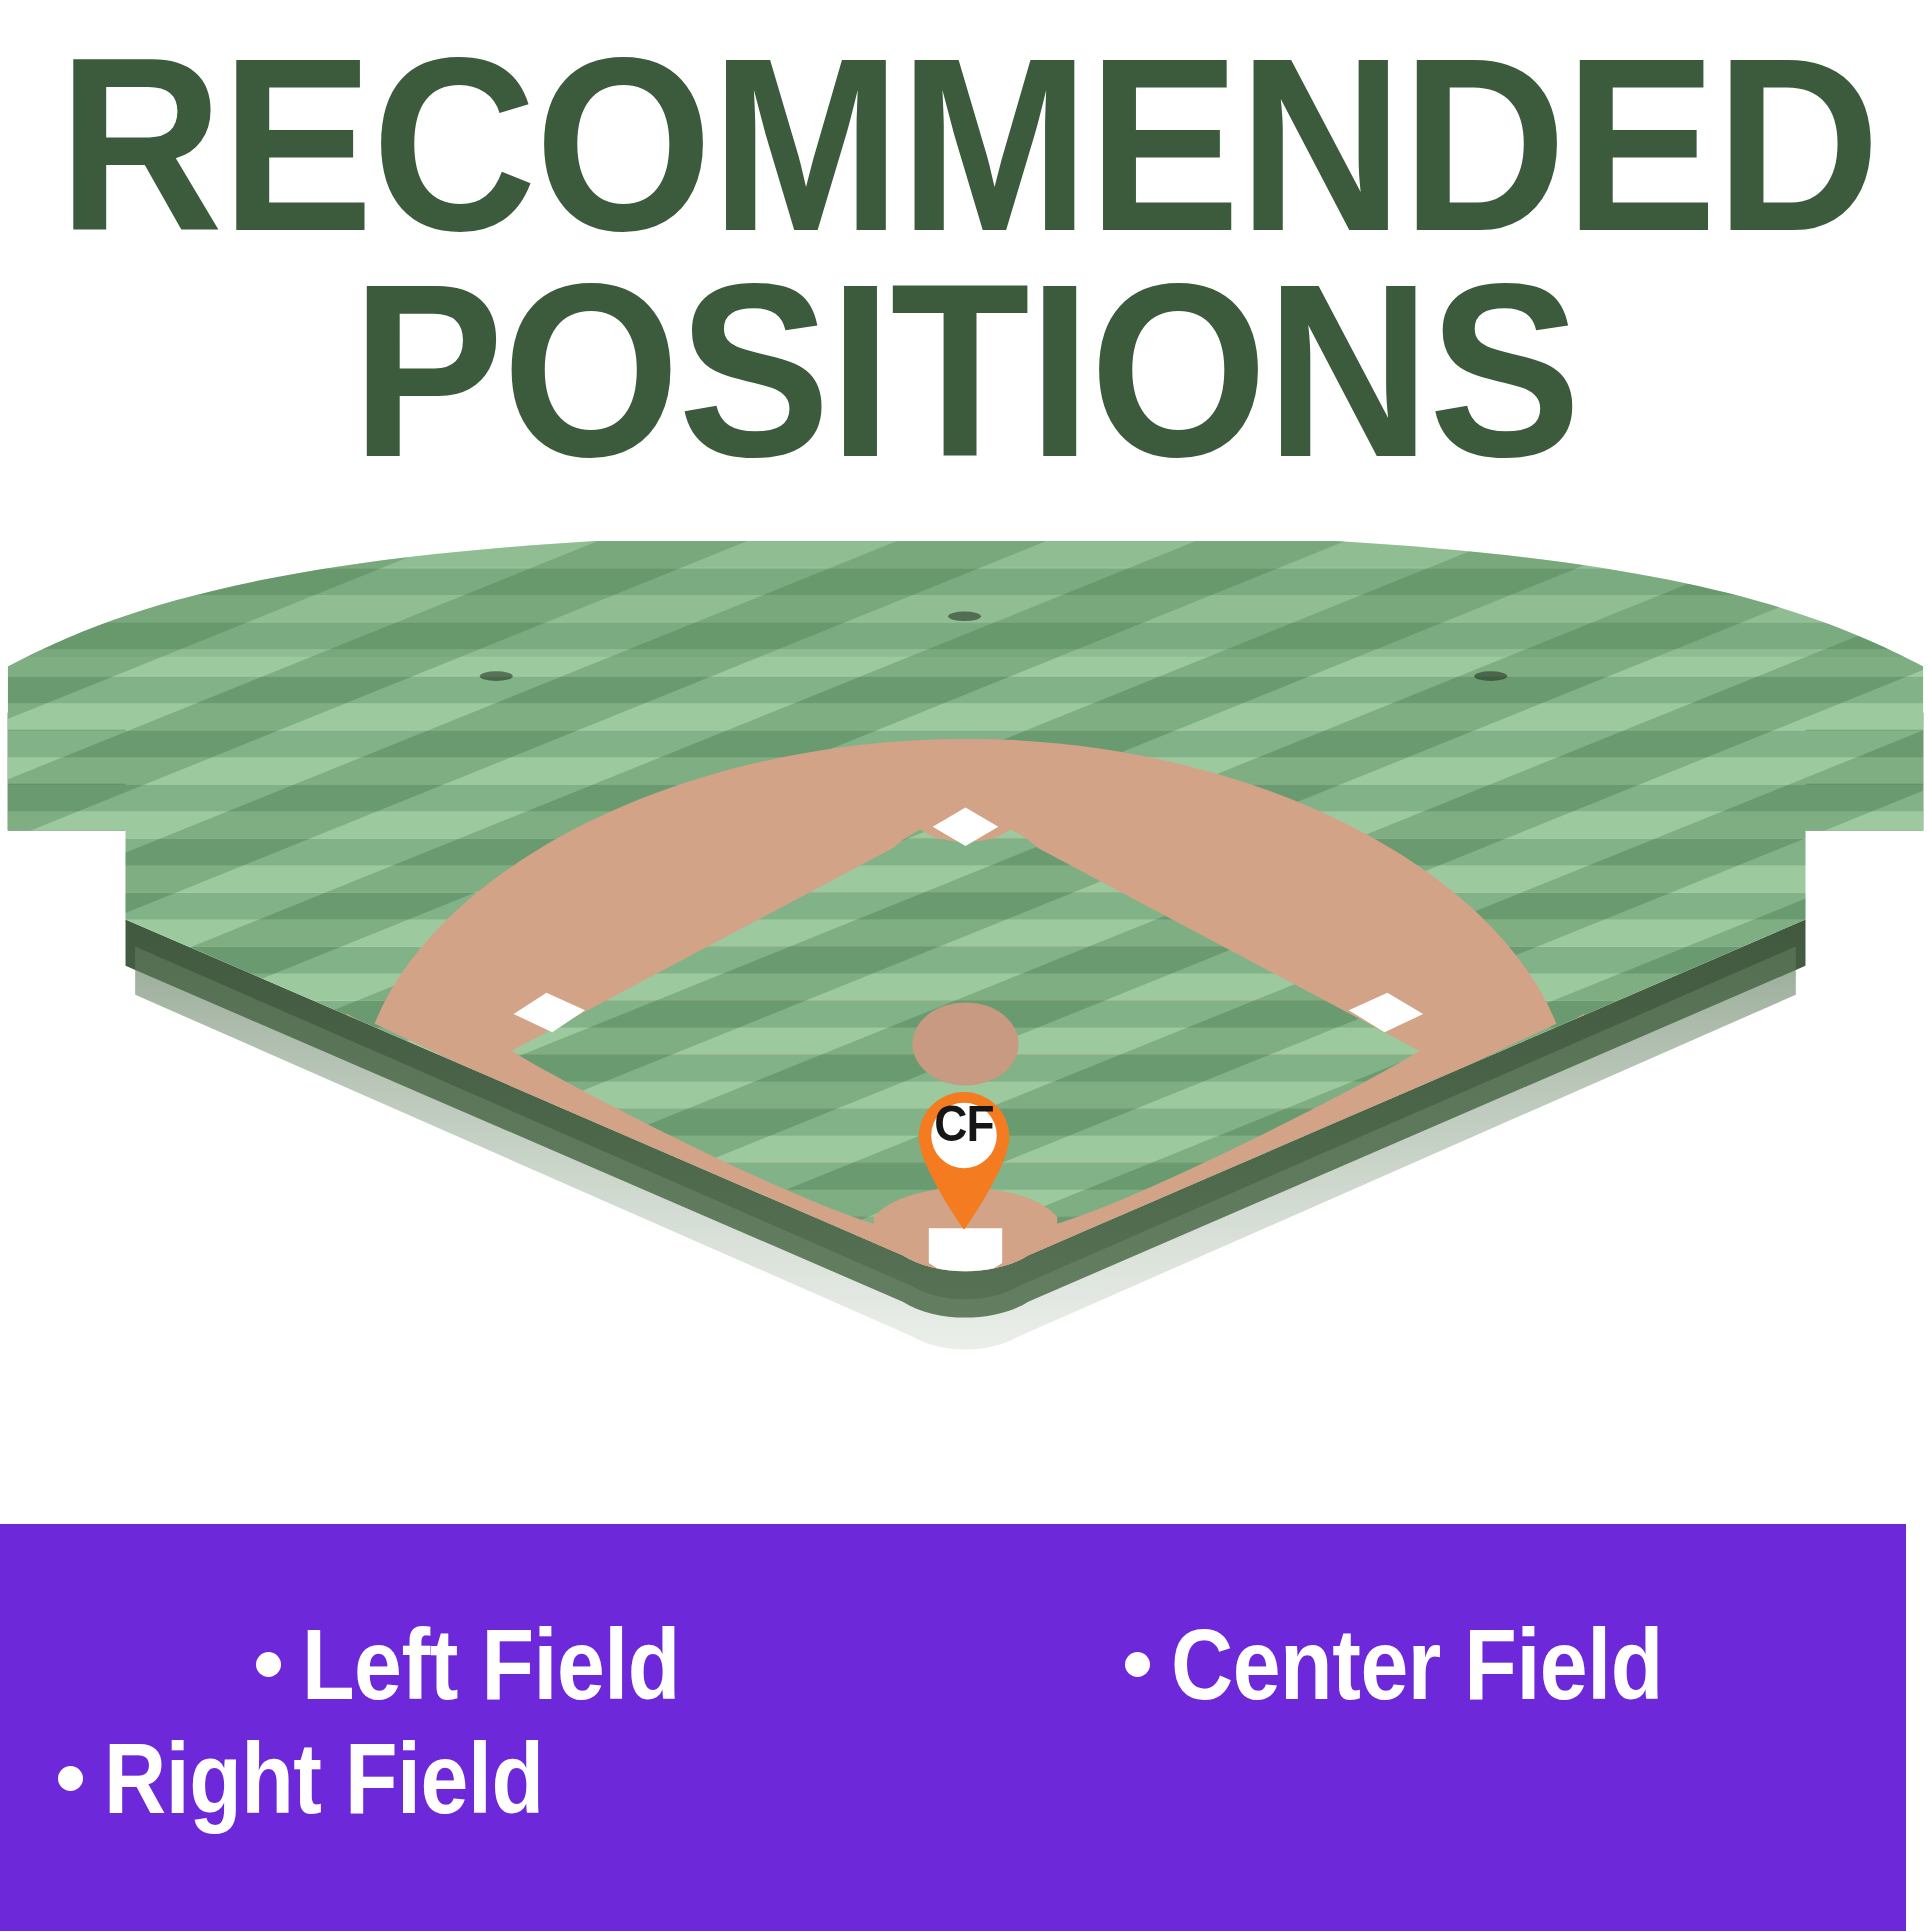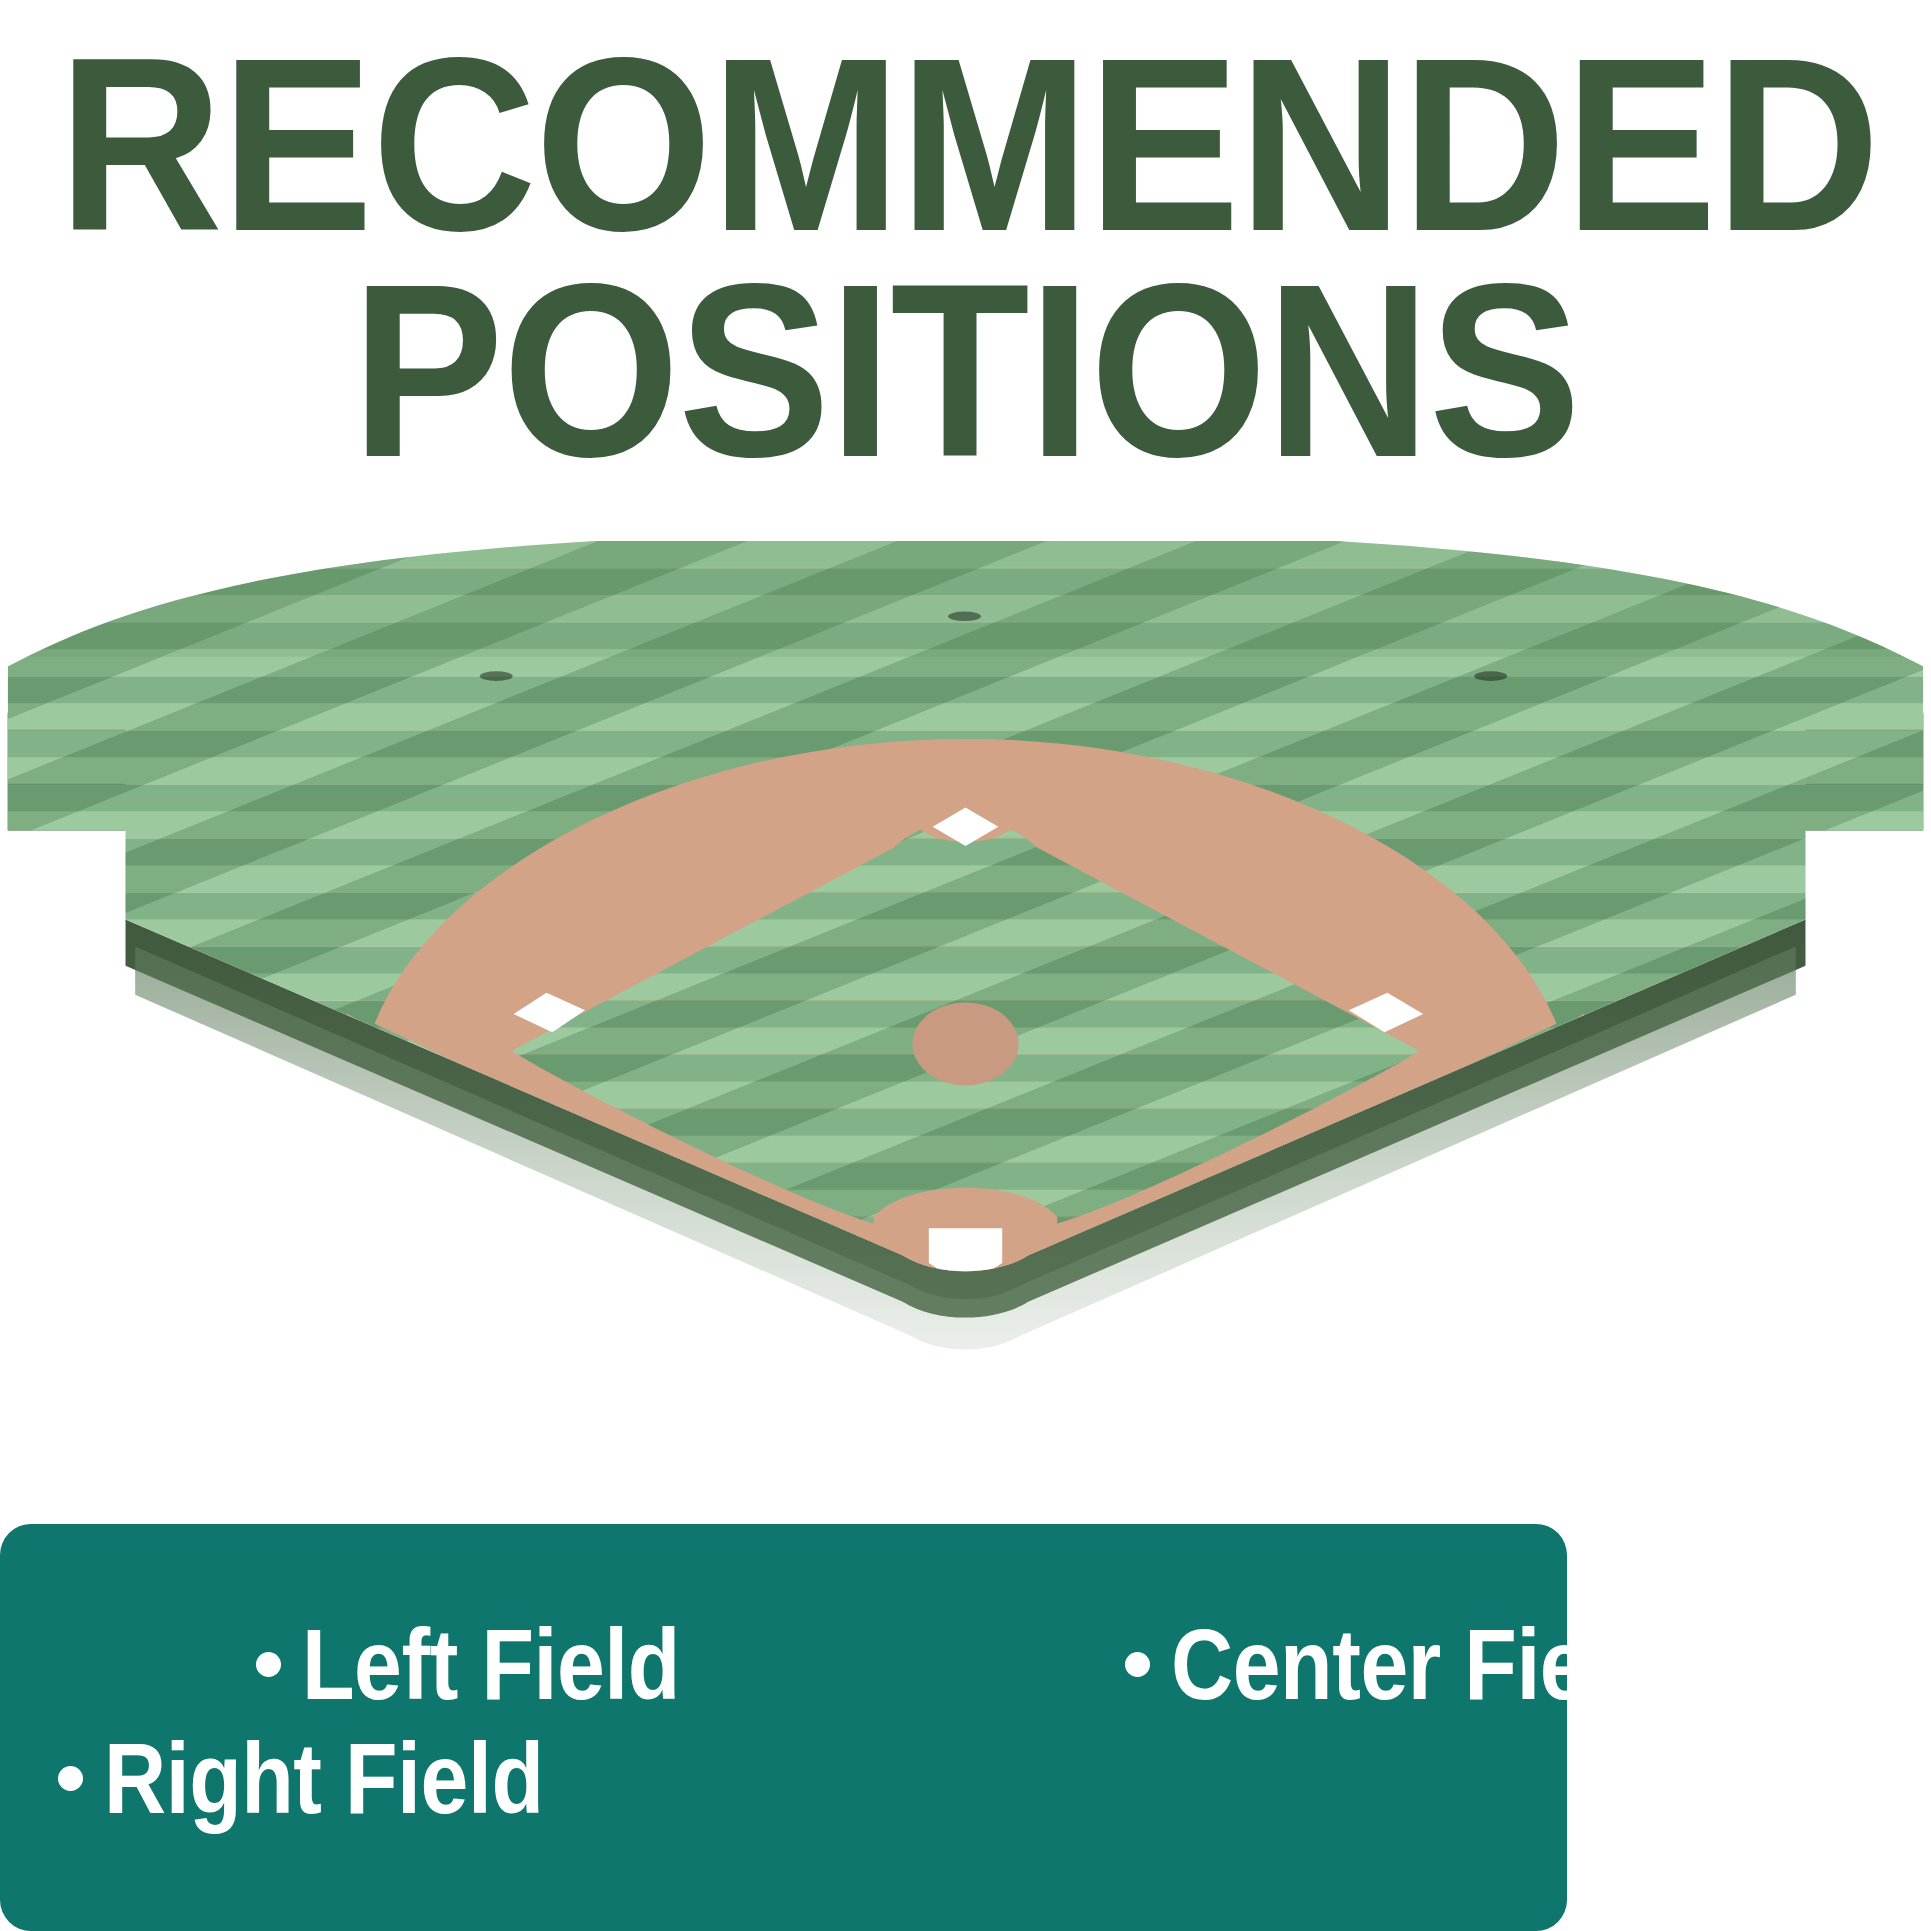--- a/index.html
+++ b/index.html
@@ -48,23 +48,22 @@
     color:#161616;letter-spacing:-1px;
     transform:scaleX(0.92);
     pointer-events:none;
   }
   #pin-lf{left:443px;top:606px;}
   #pin-cf{left:911px;top:546px;}
   #pin-rf{left:1438px;top:606px;}
 
   
   .footer{
-    position:absolute;left:0;top:1524px;width:1567px;height:407px;
-    background:#0f766e;
-    border-radius:31px;
+    position:absolute;left:0;top:1524px;width:1906px;height:407px;
+    background:#6d28d9;
   }
   .footer-grid{
     position:absolute;left:0;top:0;width:1931px;height:407px;
     display:grid;
     grid-template-columns:869px 1062px;
     grid-template-rows:114px 114px;
     align-content:start;
     padding-top:83px;
     box-sizing:border-box;
   }
@@ -204,20 +203,27 @@
       </g>
 
       <g>
         <ellipse cx="514" cy="140" rx="17" ry="5" fill="#1d2a1d" opacity="0.55"></ellipse>
         <ellipse cx="999" cy="78" rx="17" ry="5" fill="#1d2a1d" opacity="0.55"></ellipse>
         <ellipse cx="1544" cy="140" rx="17" ry="5" fill="#1d2a1d" opacity="0.55"></ellipse>
       </g>
     </svg>
 
 
+    <div class="pin" id="pin-cf">
+      <svg viewBox="0 0 110 150">
+        <path d="M55 148 C 55 148 8 82 8 52 A 47 47 0 1 1 102 52 C 102 82 55 148 55 148 Z" fill="#F47B20"></path>
+        <circle cx="55" cy="50" r="34" fill="#FFFFFF"></circle>
+      </svg>
+      <span class="pin-label">CF</span>
+    </div>
 
   </div>
 
   <div class="footer">
     <div class="footer-grid">
 
       <div class="bullet-item c-left">
         <span class="dot"></span>
         <span class="txt">Left Field</span>
       </div>

